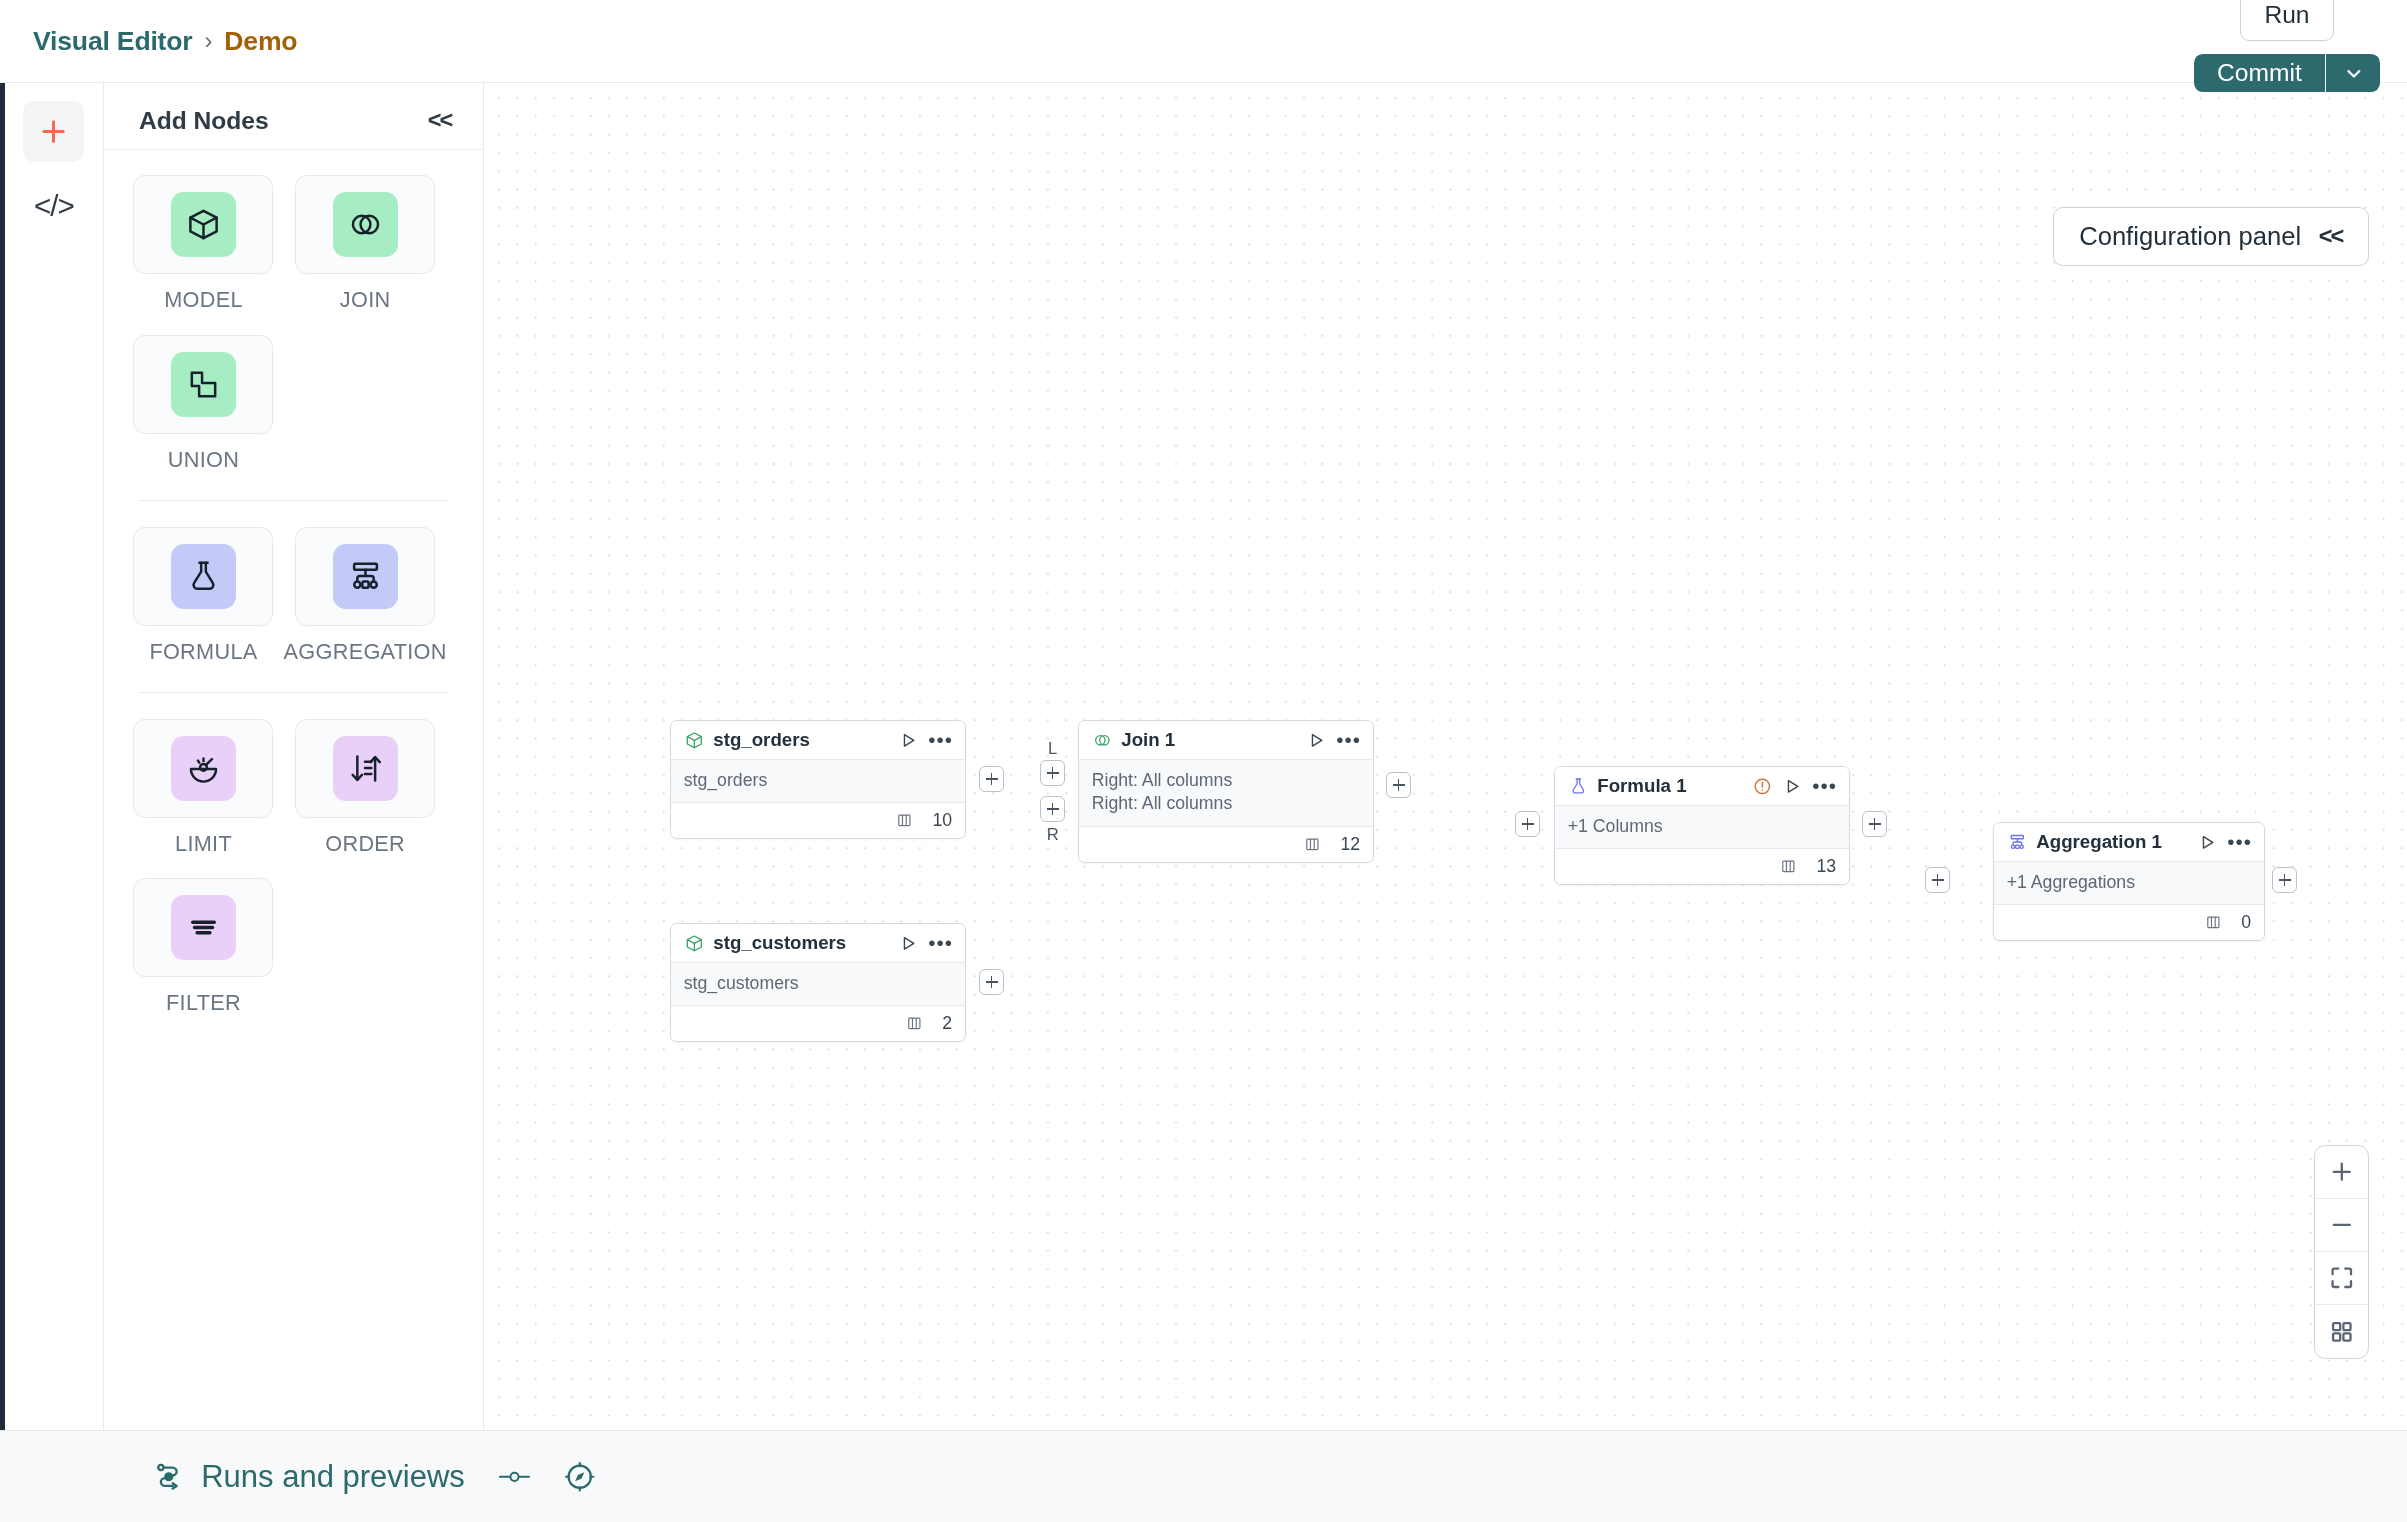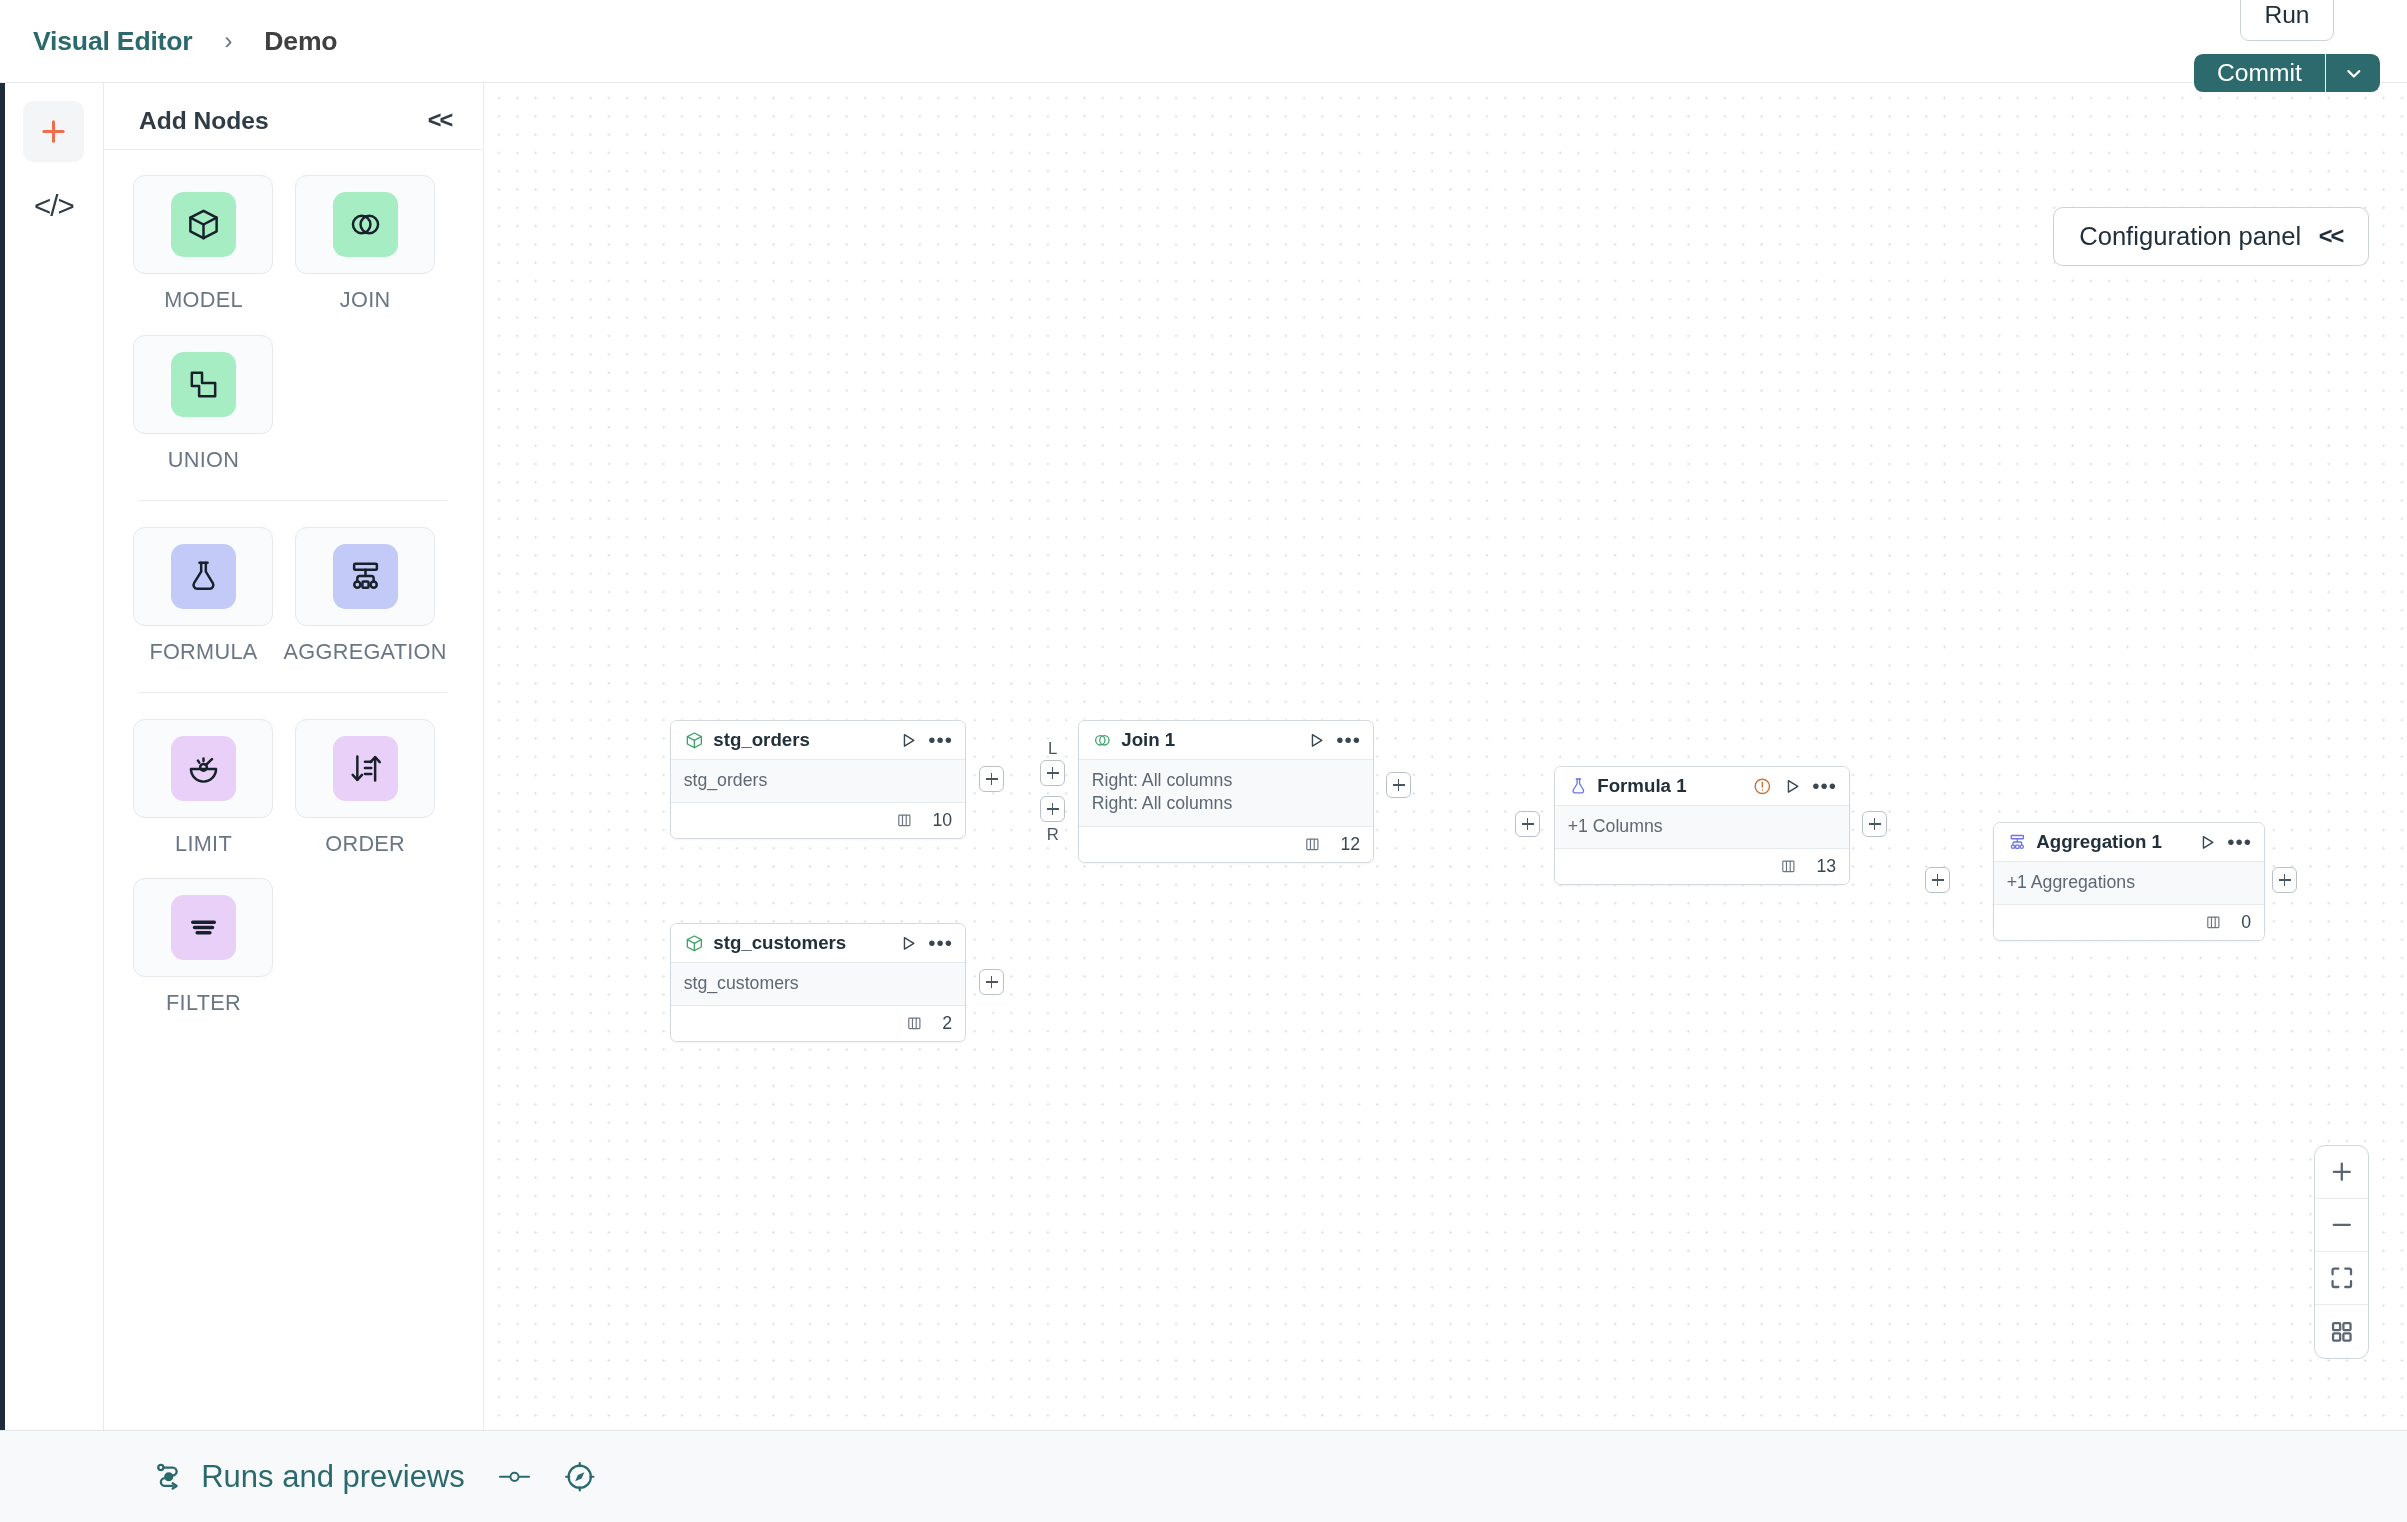--- a/index.html
+++ b/index.html
@@ -13,27 +13,27 @@
 
   
   .topbar {
     height: 83px; flex: 0 0 83px;
     display: flex; align-items: center;
     padding: 0 27.6px 0 33px;
     background: #ffffff;
     border-bottom: 1px solid #e8eaee;
     position: relative; z-index: 20;
   }
-  .breadcrumb { display: flex; align-items: center; gap: 32px; }
+  .breadcrumb { display: flex; align-items: center; gap: 12px; }
   .bc-root {
     font-size: 26.6px; font-weight: bold; color: #2b6a6c; letter-spacing: -0.2px;
     cursor: pointer;
   }
   .bc-sep { font-size: 23.6px; color: #64707d; font-weight: 400; }
-  .bc-leaf { font-size: 26.6px; font-weight: bold; color: #404040; letter-spacing: -0.2px; }
+  .bc-leaf { font-size: 26.6px; font-weight: bold; color: #a16207; letter-spacing: -0.2px; }
 
   .topbar-actions { margin-left: auto; display: flex; align-items: center; gap: 13.8px; flex-direction: column; }
   .btn-run {
     height: 51px; min-width: 94px; padding: 0 21.7px;
     border: 1px solid #ccd2da; border-radius: 8.9px; background: #fff;
     font-size: 24.6px; color: #22303c; font-family: inherit; cursor: pointer;
     display: flex; align-items: center; justify-content: center;
   }
   .commit-group { display: flex; height: 38px; border-radius: 8.9px; overflow: hidden; }
   .btn-commit {

